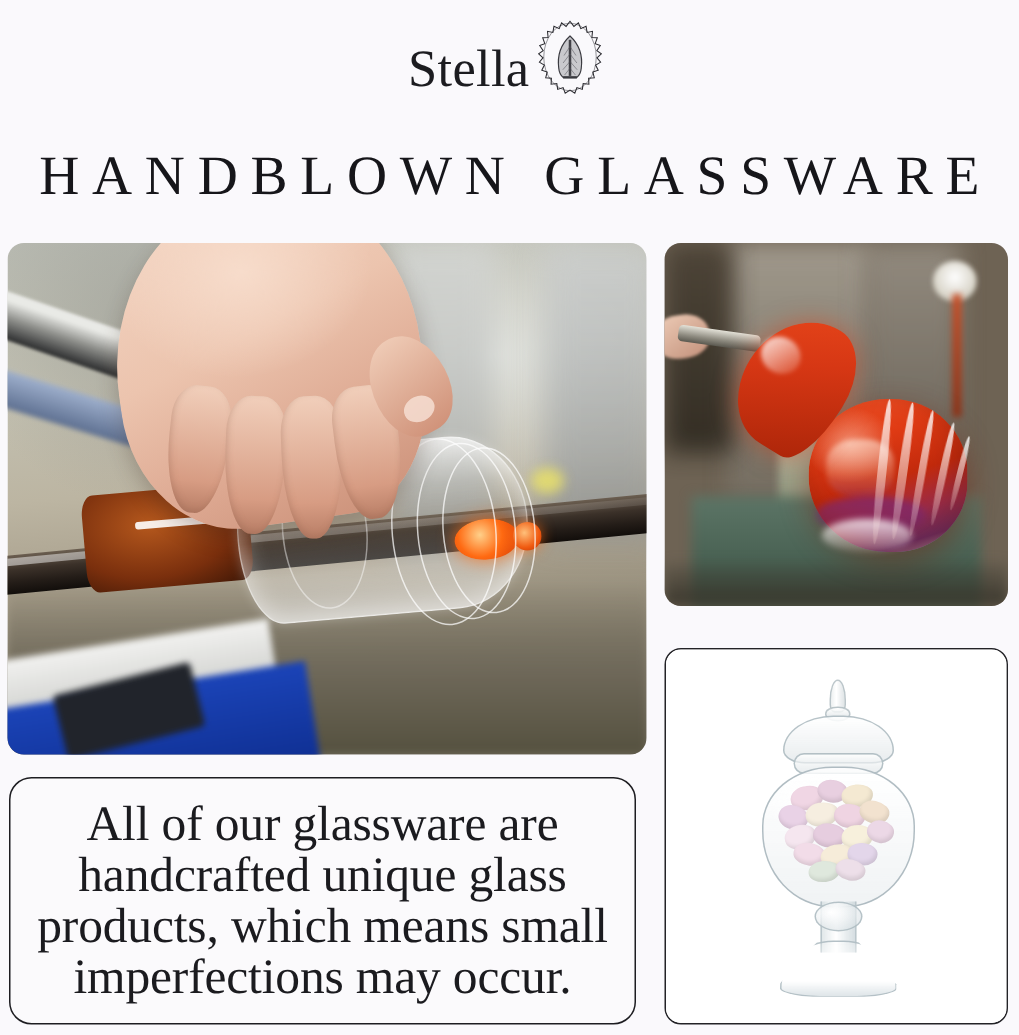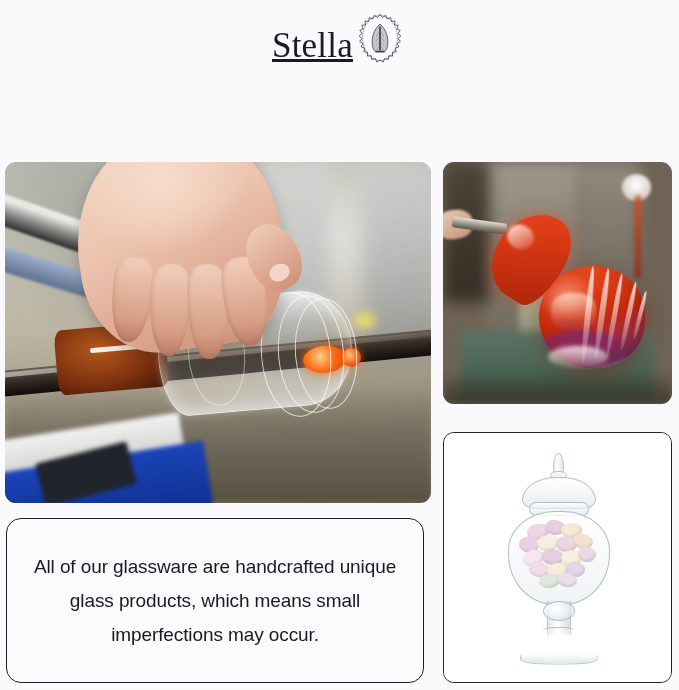--- a/index.html
+++ b/index.html
@@ -33,21 +33,20 @@
     justify-content: center;
     gap: 0px;
   }
   .brand-word {
     font-family: "Liberation Serif", serif;
     font-size: 35px;
     font-weight: 400;
     color: #1c1c20;
     letter-spacing: 0.2px;
     line-height: 1;
-    text-decoration: underline;
   }
   .brand-mark {
     width: 58px;
     height: 66px;
     position: relative;
     display: block;
     margin: 0 -2px;
   }
   .brand-mark svg { display: block; width: 58px; height: 66px; }
 
@@ -417,22 +416,22 @@
     border: 1.8px solid #1d1d21;
     border-radius: 15px;
     background: #fbfafc;
     box-sizing: border-box;
     display: flex;
     align-items: center;
     justify-content: center;
     padding: 4px 14px;
   }
   .caption-text {
-    font-family: Liberation Sans, sans-serif;
-    font-size: 19px;
+    font-family: Liberation Serif, serif;
+    font-size: 33px;
     line-height: 34px;
     color: #1b1b1f;
     text-align: center;
     letter-spacing: -0.1px;
   }
 </style>
 </head>
 <body>
 
 <div class="page">
@@ -464,20 +463,21 @@
           <path d="M29 29 L24.2 34.5"></path>
             <path d="M29 29 L33.8 34.5"></path>
           <path d="M29 33.5 L25.4 38"></path>
             <path d="M29 33.5 L32.6 38"></path>
         </g>
         <rect x="24.4" y="38.8" width="9.2" height="1.6" fill="#3a3a40"></rect>
       </svg>
     </span>
   </div>
 
+  <div class="headline">HANDBLOWN GLASSWARE</div>
 
   <div class="panel panel-main">
     <div class="photo">
       <div class="p1-bg"></div>
       <div class="p1-blurcol"></div>
       <div class="p1-blurcol2"></div>
       <div class="p1-yellow"></div>
       <div class="p1-floor"></div>
       <div class="p1-benchtop"></div>
       <div class="p1-bench"></div>

